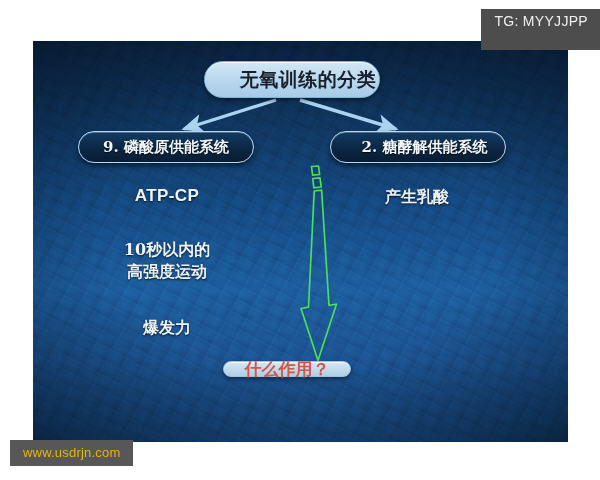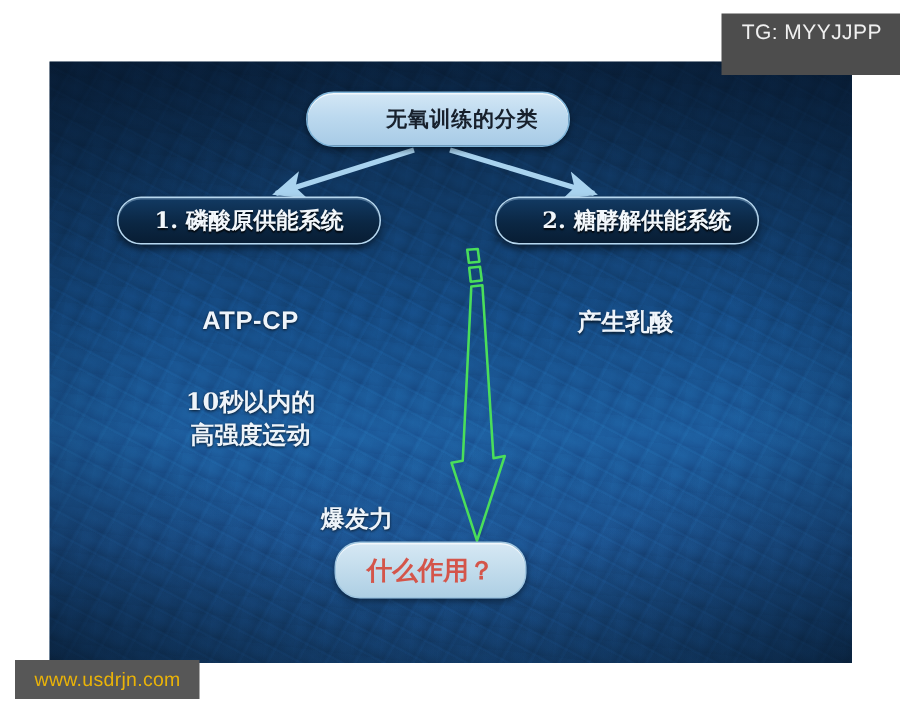--- a/index.html
+++ b/index.html
@@ -59,21 +59,21 @@
     border: 1.6px solid #7fb4d8;
     box-shadow: 0 2px 4px rgba(0,0,0,.45), inset 0 1px 0 rgba(255,255,255,.75);
     display: flex;
     align-items: center;
     justify-content: center;
     box-sizing: border-box;
   }
   #title-pill .txt {
     font-family: Liberation Mono, monospace;
     font-weight: 700;
-    font-size: 14px;
+    font-size: 19px;
     color: #17202c;
     letter-spacing: .5px;
     white-space: nowrap;
     margin-left: 32px;
   }
 
   
   .branch-box {
     position: absolute;
     height: 32px;
@@ -112,40 +112,40 @@
     font-weight: 700;
     font-size: 17px;
     letter-spacing: .4px;
   }
   .col .line-cn {
     font-family: "DejaVu Serif", "Liberation Serif", serif;
     font-weight: 700;
     font-size: 16px;
     line-height: 22px;
   }
-  .blk1 { margin: 18px; }
+  .blk1 { margin: 0; }
   .blk2 { margin-top: 33px; }
-  .blk3 { margin-top: 34px; text-align: right; }
+  .blk3 { margin-top: 34px; }
 
   
   #green-arrow {
     position: absolute;
     left: 280px;
     top: 164px;
     width: 80px;
     height: 205px;
   }
 
   
   #question-pill {
     position: absolute;
     left: 223px;
     top: 361px;
     width: 128px;
-    height: 38px;
+    height: 16px;
     border-radius: 17px;
     background: linear-gradient(180deg, #d6e8f4 0%, #c2dcec 50%, #aecfe4 100%);
     border: 1.4px solid #9ec4de;
     box-shadow: 0 2px 4px rgba(0,0,0,.45), inset 0 1px 0 rgba(255,255,255,.7);
     display: flex;
     align-items: center;
     justify-content: center;
     box-sizing: border-box;
   }
   #question-pill .txt {
@@ -198,21 +198,21 @@
   </defs>
   <line x1="276" y1="100" x2="184" y2="129" stroke="#a9d3ef" stroke-width="3.4" marker-end="url(#ahead)"></line>
   <line x1="300" y1="100" x2="396" y2="129" stroke="#a9d3ef" stroke-width="3.4" marker-end="url(#ahead)"></line>
 </svg>
 
 <div id="title-pill">
   <span class="txt">无氧训练的分类</span>
 </div>
 
 <div id="branch-left" class="branch-box">
-  <span class="txt">1. 磷酸原供能系统</span>
+  <span class="txt">9. 磷酸原供能系统</span>
 </div>
 <div id="branch-right" class="branch-box">
   <span class="txt">2. 糖酵解供能系统</span>
 </div>
 
 <div id="col-left" class="col">
   <div class="blk1 line-en">ATP-CP</div>
   <div class="blk2">
     <div class="line-cn">10秒以内的</div>
     <div class="line-cn">高强度运动</div>

